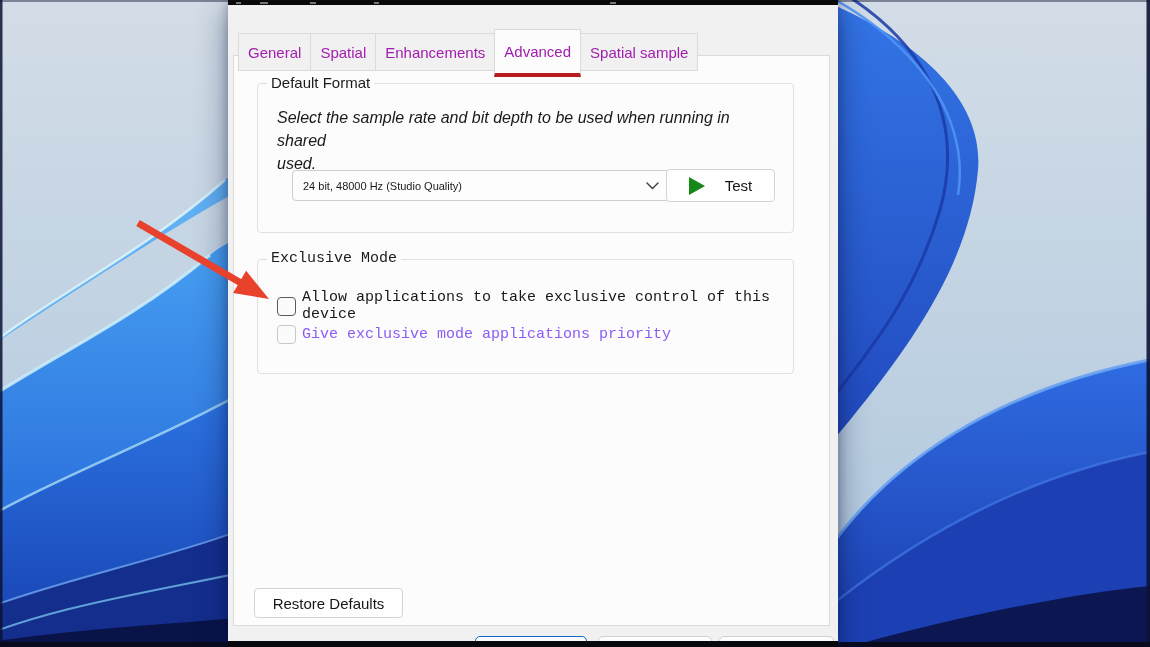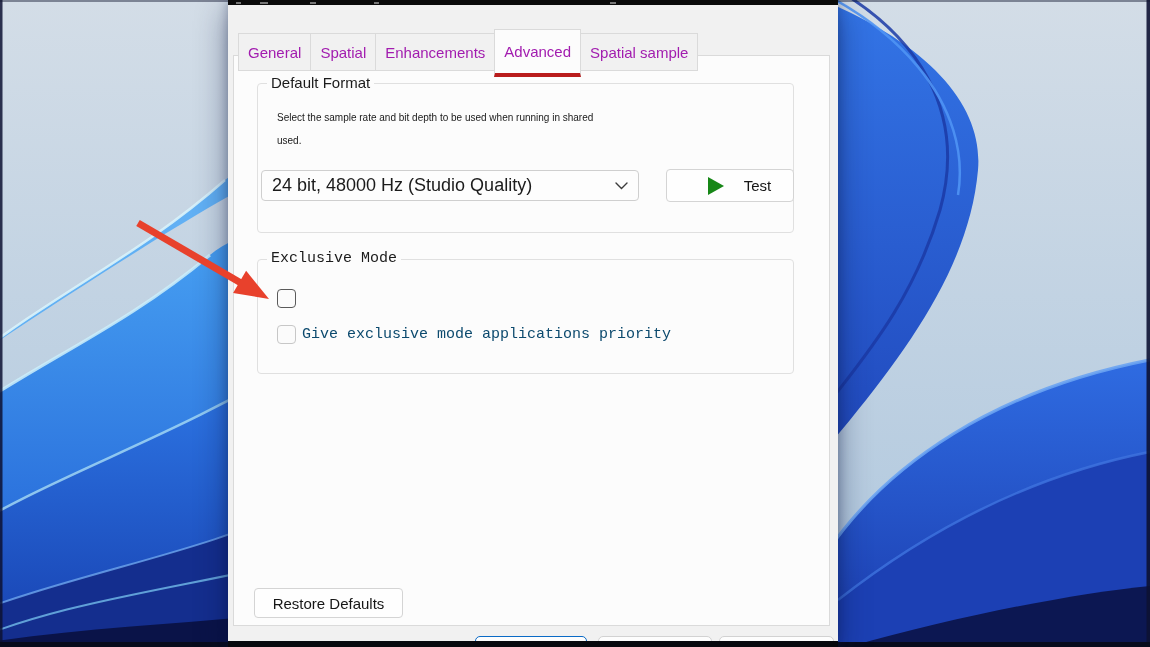--- a/index.html
+++ b/index.html
@@ -31,43 +31,43 @@
   
   .page{
     position:absolute;left:5px;top:55px;width:595px;height:569px;
     background:#fcfcfc;border:1px solid #dadada;
   }
   .group{position:absolute;border:1px solid #e0e0e0;border-radius:4px;}
   .group .legend{
     position:absolute;top:-10px;left:9px;background:#fcfcfc;padding:0 4px;
     font-size:15px;color:#1b1b1b;white-space:nowrap;
   }
-  .desc{position:absolute;left:19px;top:22px;width:505px;font-size:10px;line-height:23px;color:#191919;}
+  .desc{position:absolute;left:19px;top:22px;width:505px;font-size:16px;line-height:23px;color:#191919;font-style:italic;}
   .desc span{display:block;}
   .dropdown{
-    position:absolute;left:3px;top:86px;width:356px;height:29px;
+    position:absolute;left:34px;top:86px;width:356px;height:29px;
     background:#fdfdfd;border:1px solid #cfcfcf;border-radius:4px;
     display:flex;align-items:center;justify-content:space-between;
-    padding:0 10px;font-size:18px;color:#1b1b1b;cursor:default;
+    padding:0 10px;font-size:11px;color:#1b1b1b;cursor:default;
   }
   .btn{
     background:#fefefe;border:1px solid #d4d4d4;border-radius:4px;
     display:flex;align-items:center;justify-content:center;
     font-size:15px;color:#161616;cursor:default;
   }
-  .test-btn{position:absolute;left:408px;top:85px;width:107px;height:31px;gap:20px;padding-left:19px;}
+  .test-btn{position:absolute;left:408px;top:85px;width:107px;height:31px;gap:20px;}
   .play-tri{
     width:0;height:0;border-left:16px solid var(--c-test_play_green,#178717);
     border-top:9px solid transparent;border-bottom:9px solid transparent;
   }
   .cbrow{position:absolute;left:19px;display:flex;align-items:center;gap:6px;font-size:15px;}
   .cb{width:17px;height:17px;border:1px solid #5a5a5a;border-radius:4px;background:#fbfbfb;flex:0 0 auto;}
   .cb.disabled{border-color:#c7c7c7;}
   .cbrow .lbl{color:#181818;}
-  .cbrow.disabled .lbl{color:#0c4a6e;}
+  .cbrow.disabled .lbl{color:#8b5cf6;}
   .restore-btn{position:absolute;left:20px;top:516px;width:147px;height:28px;margin-top:16px;}
   .fbtn{position:absolute;top:636px;height:30px;border-radius:5px;background:#fdfdfd;border:1px solid #d2d2d2;z-index:21;}
   .fbtn.accent{border-color:var(--c-accent,#0a6ac6);}
   .arrow-layer{position:absolute;inset:0;z-index:30;pointer-events:none;}
 </style>
 </head>
 <body>
 
 <div class="wallpaper">
 <svg width="1150" height="647" viewBox="0 0 1150 647" preserveAspectRatio="none">
@@ -158,20 +158,21 @@
       <div class="btn test-btn">
         <span class="play-tri"></span>
         <span>Test</span>
       </div>
     </div>
 
     <div class="group" style="left:23px;top:203px;width:535px;height:113px;font-family:Liberation Mono, monospace;">
       <span class="legend">Exclusive Mode</span>
       <div class="cbrow" style="top:29px;">
         <span class="cb"></span>
+        <span class="lbl">Allow applications to take exclusive control of this device</span>
       </div>
       <div class="cbrow disabled" style="top:65px;">
         <span class="cb disabled"></span>
         <span class="lbl">Give exclusive mode applications priority</span>
       </div>
     </div>
 
     <div class="btn restore-btn">Restore Defaults</div>
   </div>
 

